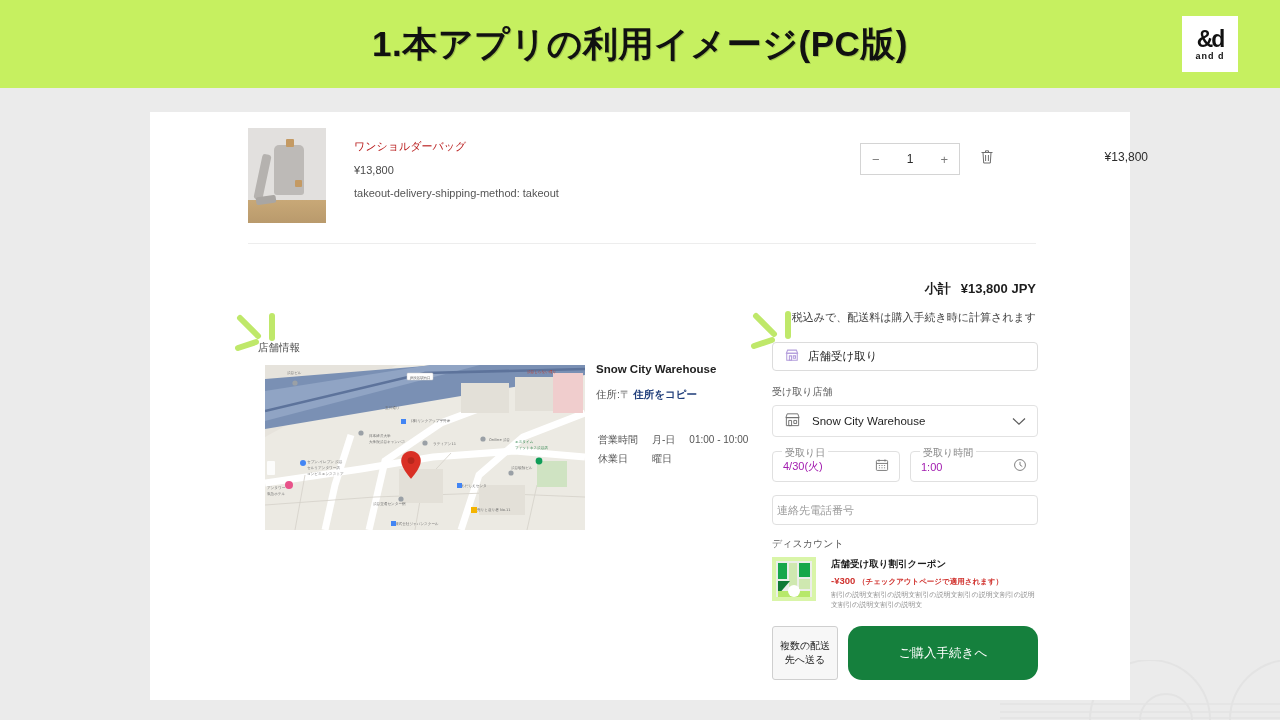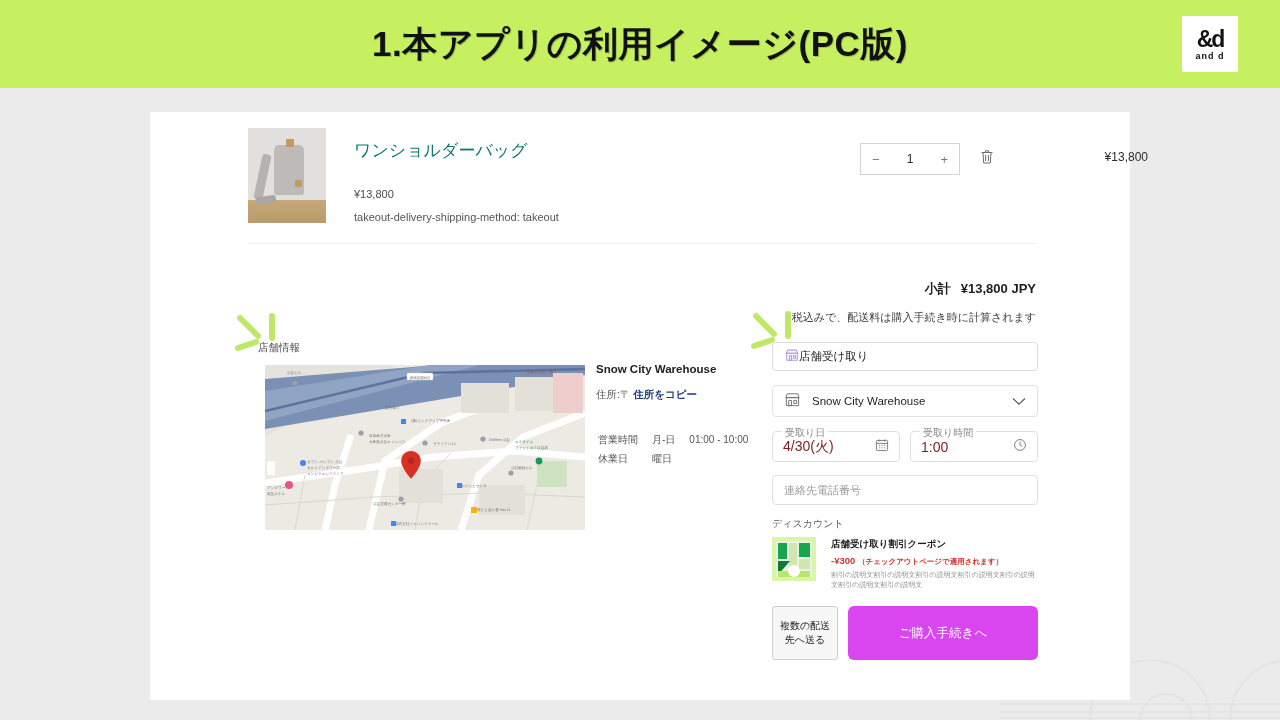--- a/index.html
+++ b/index.html
@@ -74,21 +74,21 @@
   .bag-tag {
     position: absolute; left: 47px; top: 52px; width: 7px; height: 7px;
     background: #c49a63; border-radius: 1px;
   }
   .bag-foot {
     position: absolute; left: 8px; top: 68px; width: 20px; height: 8px;
     background: #a9a6a3; transform: rotate(-8deg); border-radius: 2px;
   }
 
   .item-info { position: absolute; left: 106px; top: 11px; }
-  .item-title { font-size: 17px; color: #0f766e; margin-bottom: 26px; }
+  .item-title { font-size: 11px; color: #b91c1c; margin-bottom: 10px; }
   .item-price { font-size: 11px; color: #4a4a4a; margin-bottom: 11px; }
   .item-variant { font-size: 11px; color: #555; }
 
   .qty-stepper {
     position: absolute; left: 612px; top: 15px;
     width: 100px; height: 32px;
     border: 1px solid #d4d4d4;
     display: flex; align-items: center; justify-content: space-between;
     padding: 0 11px;
   }
@@ -125,21 +125,21 @@
   .store-addr { font-size: 10.5px; color: #555; margin-bottom: 13px; }
   .addr-copy { color: #1f3d7a; font-weight: bold; cursor: pointer; }
   .store-hours { font-size: 10px; color: #555; line-height: 1.65; margin-top: 28px; }
   .store-hours td { padding-right: 12px; white-space: nowrap; }
 
   
   .panel { position: absolute; left: 622px; top: 230px; width: 266px; }
   .field-label { font-size: 10px; color: #5c5c5c; margin-bottom: 6px; }
   .method-box {
     height: 29px; border: 1px solid #dcdcdc; border-radius: 4px;
-    display: flex; align-items: center; padding: 0 12px;
+    display: flex; align-items: center; gap: 9px; padding: 0 12px;
     margin-bottom: 14px; background: #fff;
   }
   .method-text { font-size: 11.5px; color: #1e1e1e; }
   .select-box {
     height: 32px; border: 1px solid #e2e2e2; border-radius: 4px;
     display: flex; align-items: center; gap: 11px; padding: 0 11px;
     margin-bottom: 14px; background: #fff;
   }
   .select-text { font-size: 11.5px; color: #1e1e1e; flex: 1; }
 
@@ -148,25 +148,25 @@
     position: relative; flex: 1; height: 31px;
     border: 1px solid #e0e0e0; border-radius: 4px;
     display: flex; align-items: center; padding: 0 10px;
     background: #fff;
   }
   .outlined .float-label {
     position: absolute; left: 9px; top: -6px;
     background: #fff; padding: 0 3px;
     font-size: 10px; color: #8a8a8a;
   }
-  .outlined .val { font-size: 14px; color: #7f1d1d; flex: 1; }
+  .outlined .val { font-size: 11px; color: #a21caf; flex: 1; }
 
   .phone-box {
     height: 30px; border: 1px solid #e0e0e0; border-radius: 4px;
-    display: flex; align-items: center; padding: 0 11px;
+    display: flex; align-items: center; padding: 0 4px;
     margin-bottom: 12px; background: #fff;
   }
   .phone-box input {
     border: none; outline: none; width: 100%;
     font-size: 11px; color: #1e1e1e;
     font-family: "Liberation Sans", sans-serif;
   }
   .phone-box input::placeholder { color: #9b9b9b; }
 
   .discount-label { font-size: 10px; color: #5c5c5c; margin-bottom: 6px; }
@@ -178,21 +178,21 @@
   .coupon-amount .note { font-size: 7.5px; }
   .coupon-desc { font-size: 7px; color: #8e8e8e; line-height: 1.45; }
 
   .btn-row { display: flex; gap: 10px; align-items: stretch; }
   .btn-multi {
     width: 66px; padding: 12px 4px;
     border: 1px solid #cfcfcf; border-radius: 3px; background: #f7f7f7;
     font-size: 10px; color: #222; text-align: center; line-height: 1.4; cursor: pointer;
   }
   .btn-checkout {
-    flex: 1; background: #d946ef; border-radius: 6px;
+    flex: 1; background: #15803d; border-radius: 14px;
     display: flex; align-items: center; justify-content: center;
     font-size: 12.5px; color: #fff; cursor: pointer;
   }
 </style>
 </head>
 <body>
 
 <div class="slide-header"></div>
 <div class="slide-title">1.本アプリの利用イメージ(PC版)</div>
 <div class="logo-box">
@@ -385,20 +385,21 @@
       <span>
         <svg width="14" height="14" viewBox="0 0 16 16" fill="none" stroke="#b39ddb" stroke-width="1.2">
           <path d="M2 6h12v8H2z"></path>
           <path d="M1.6 6 3 2.4h10L14.4 6z"></path>
           <path d="M5 9h2.4v5H5zM9.4 9H12v2.6H9.4z"></path>
         </svg>
       </span>
       <span class="method-text">店舗受け取り</span>
     </div>
 
+    <div class="field-label">受け取り店舗</div>
     <div class="select-box">
       <span>
         <svg width="17" height="17" viewBox="0 0 18 18" fill="none" stroke="#6e6e6e" stroke-width="1">
           <path d="M2.5 7h13v8.5h-13z"></path>
           <path d="M2 7 3.4 3h11.2L16 7z"></path>
           <path d="M5 10h3v5.5H5zM10.4 10h3v3.2h-3z"></path>
         </svg>
       </span>
       <span class="select-text">Snow City Warehouse</span>
       <span>

